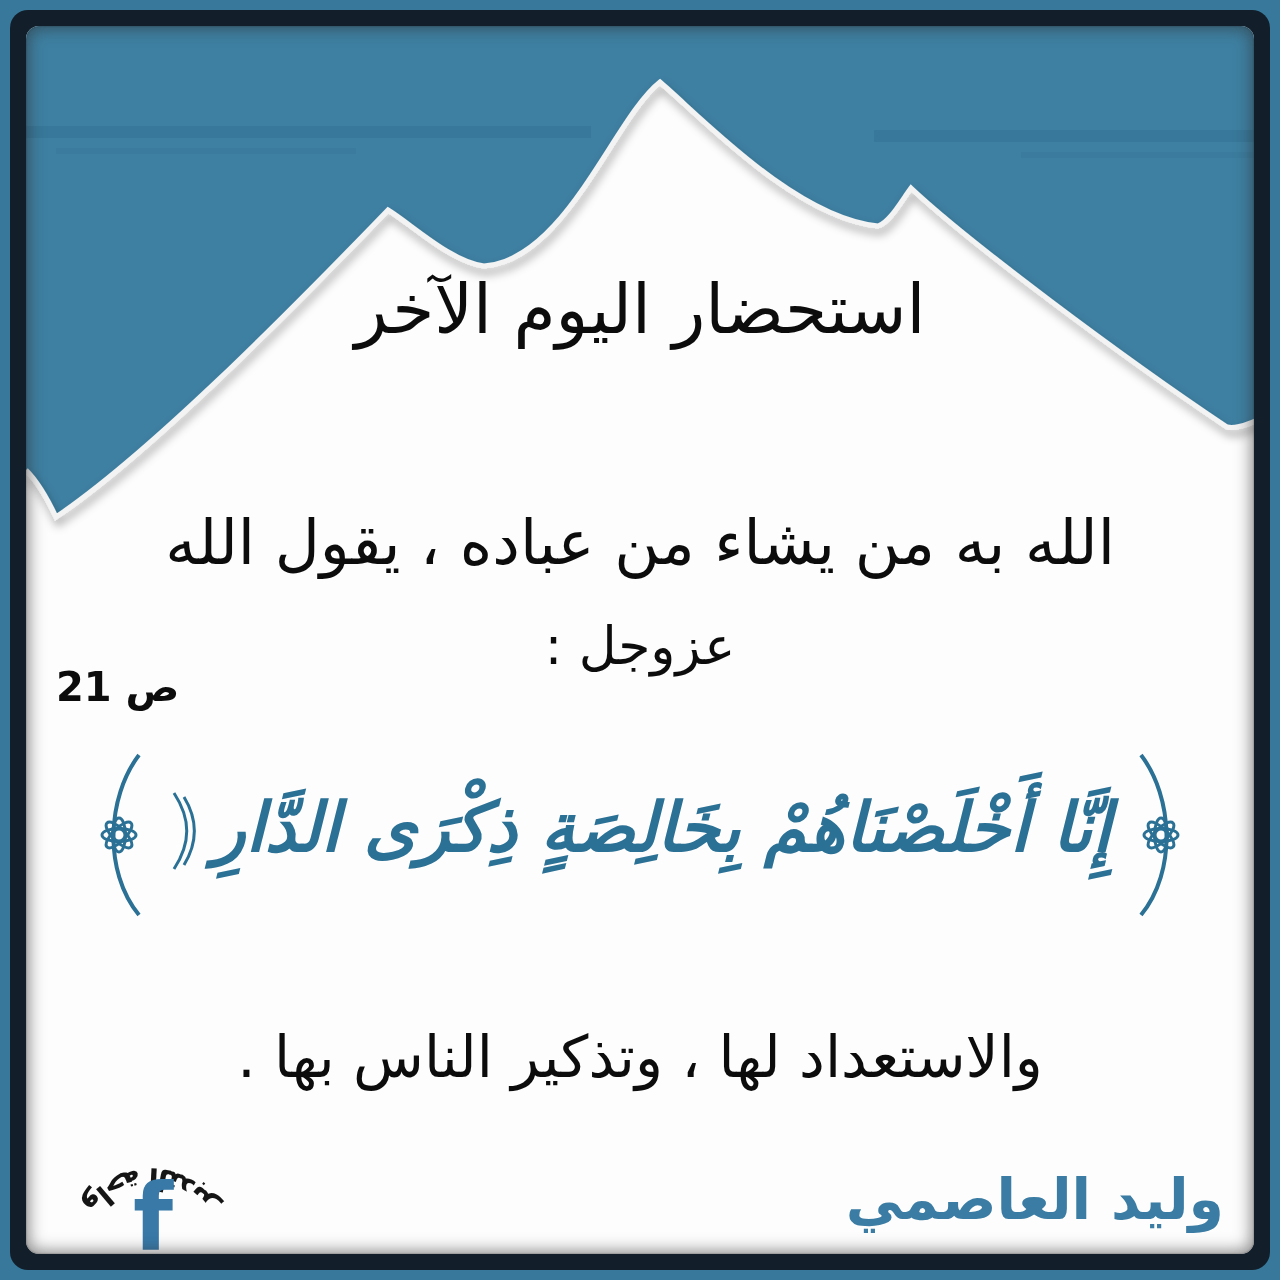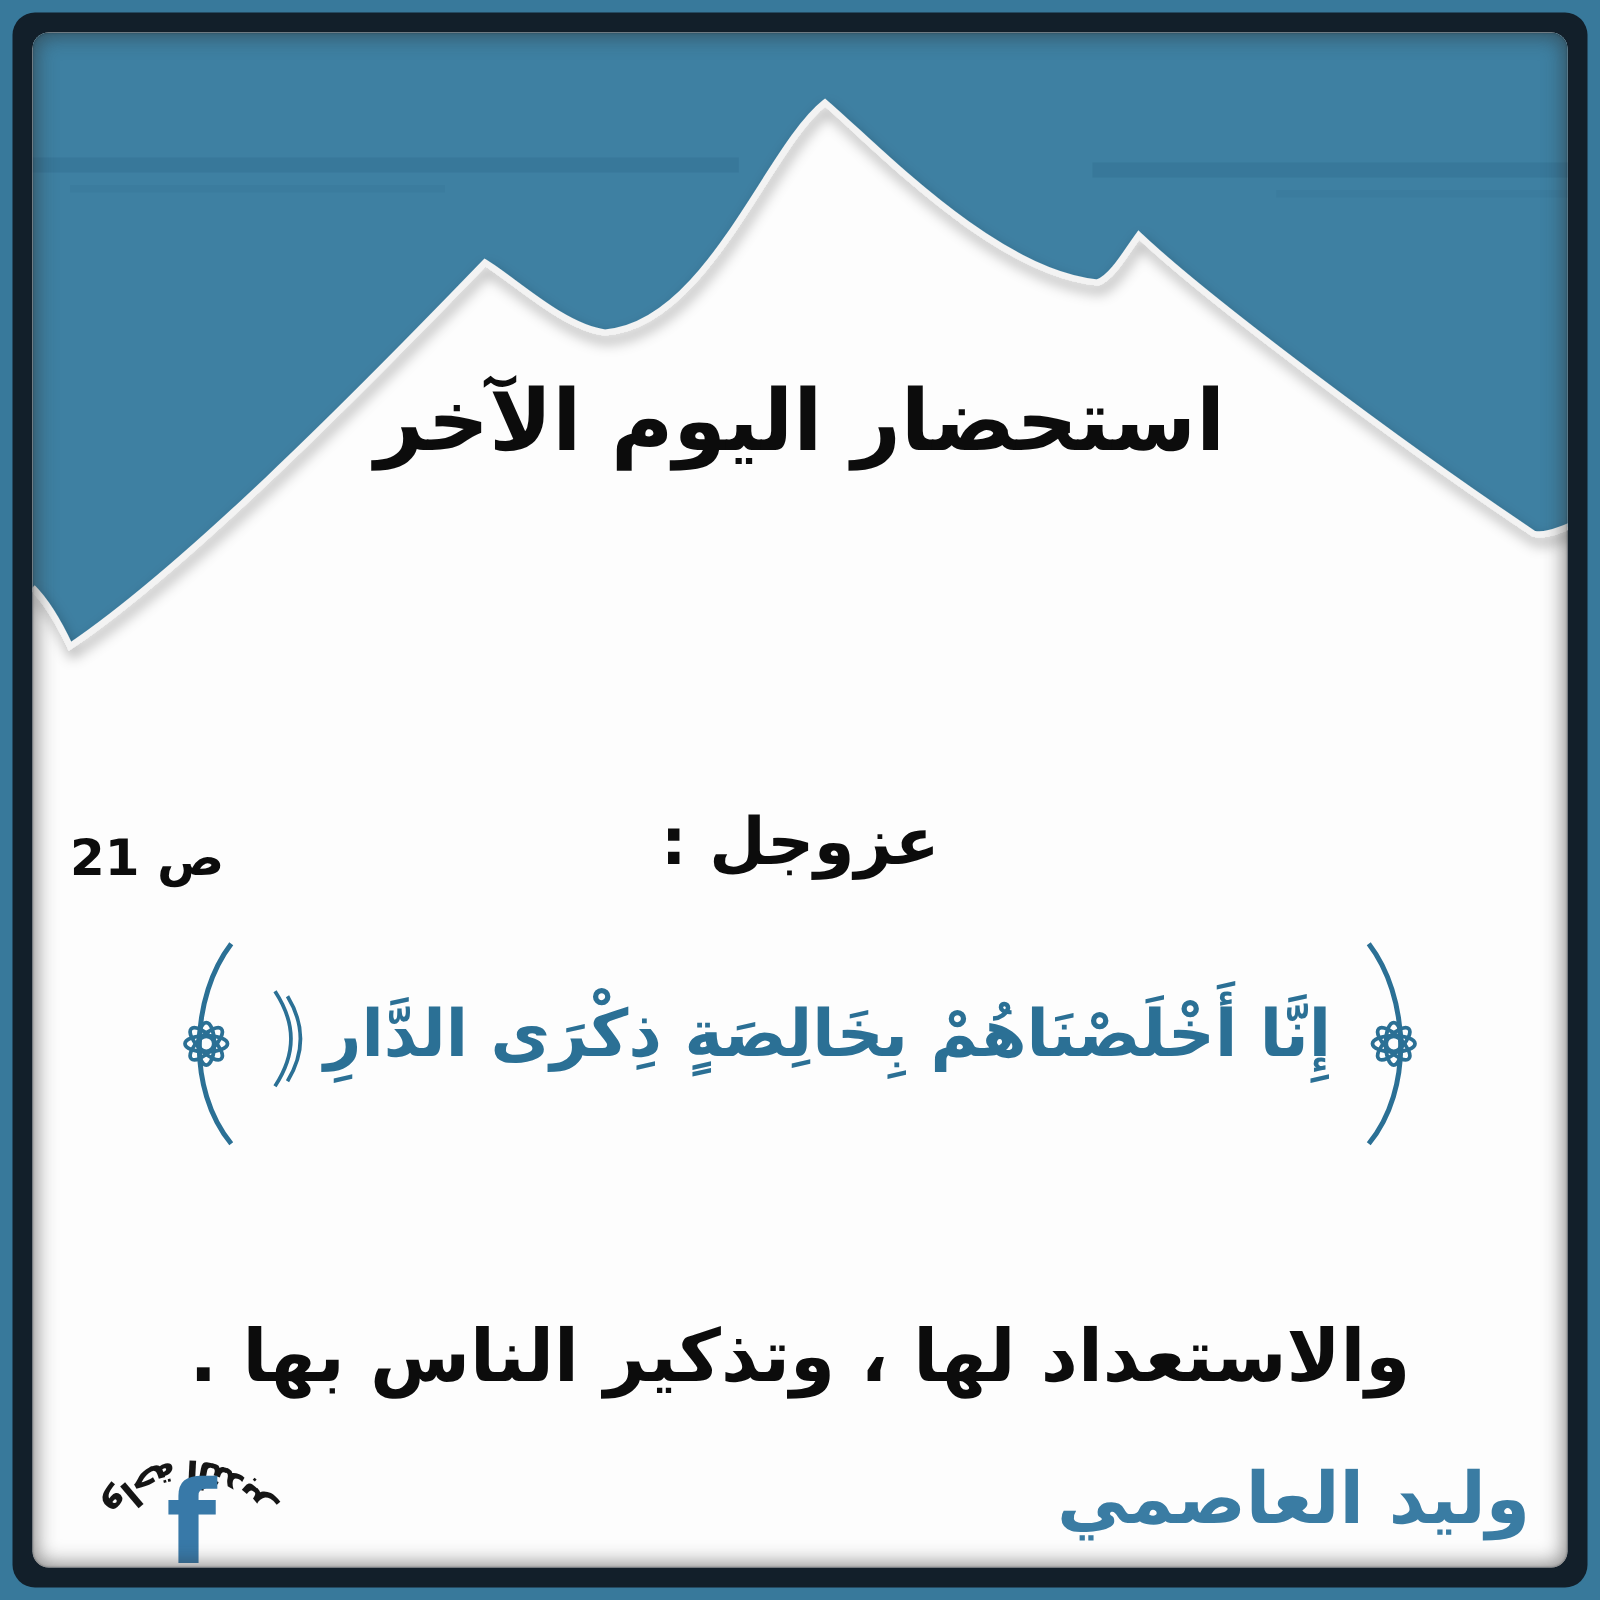--- a/index.html
+++ b/index.html
@@ -19,36 +19,36 @@
   .content{
     position:absolute;inset:16px;background:#fdfdfd;border-radius:13px;
     overflow:hidden;
   }
   .edge-shade{
     position:absolute;inset:0;border-radius:13px;pointer-events:none;z-index:40;
     box-shadow:inset 0 0 16px 3px rgba(45,45,45,.55), inset 0 0 2px rgba(15,15,15,.55);
   }
   svg.header-svg{position:absolute;top:0;left:0;width:1248px;height:560px;z-index:1;}
   .txt{position:absolute;left:0;width:100%;text-align:center;direction:rtl;
-       color:var(--ink);font-weight:bold;z-index:5;white-space:nowrap;margin-top:28px;}
+       color:var(--ink);font-weight:normal;z-index:5;white-space:nowrap;}
   .intro-1{top:244px;font-size:68px;}
   .intro-2{top:372px;font-size:62px;}
   .intro-3{top:480px;font-size:62px;}
   .intro-4{top:590px;font-size:52px;}
   .verse-ref{
     position:absolute;left:30px;top:638px;direction:rtl;color:var(--ink);
     font-weight:bold;font-size:40px;z-index:5;
   }
   .verse-row{
     position:absolute;left:0;top:714px;width:100%;height:190px;z-index:5;
     display:flex;align-items:center;justify-content:center;gap:14px;
   }
   .verse-text{
     direction:rtl;white-space:nowrap;color:var(--verse);
-    font-size:52px;font-weight:bold;line-height:1;padding-bottom:14px;
+    font-size:68px;font-weight:bold;line-height:1;padding-bottom:14px;font-style:italic;
   }
   .ornament{width:62px;height:172px;flex:0 0 auto;}
   .ornament.flip{transform:scaleX(-1);}
   .small-bracket{width:30px;height:84px;flex:0 0 auto;margin-top:-8px;}
   .expl-1{top:889px;font-size:58px;}
   .expl-2{top:997px;font-size:58px;}
   .signature{
     position:absolute;right:30px;top:1140px;direction:rtl;z-index:5;
     color:var(--signature);font-weight:bold;font-size:57px;
   }
@@ -92,20 +92,21 @@
         C 120 430 250 300 362 184
         C 385 198 425 236 458 240
         C 540 234 588 92 634 56
         C 676 92 770 192 852 200
         C 864 196 876 174 885 162
         C 940 214 1095 330 1201 401
         C 1212 404 1232 394 1248 386"></path>
     </svg>
 
     <div class="txt intro-1">استحضار اليوم الآخر</div>
+    <div class="txt intro-3">الله به من يشاء من عباده ، يقول الله</div>
     <div class="txt intro-4">عزوجل :</div>
 
     <div class="verse-ref">ص 21</div>
 
     <div class="verse-row">
       <svg class="ornament" viewBox="0 0 62 172">
         <path class="o-stroke" stroke-width="4" d="M 46 6 C 14 48 10 122 46 166"></path>
         <g>
           <ellipse cx="26" cy="86" rx="17" ry="6.5" fill="#fdfdfd" class="o-stroke" stroke-width="3"></ellipse>
           <ellipse cx="26" cy="86" rx="6.5" ry="17" fill="#fdfdfd" class="o-stroke" stroke-width="3"></ellipse>

